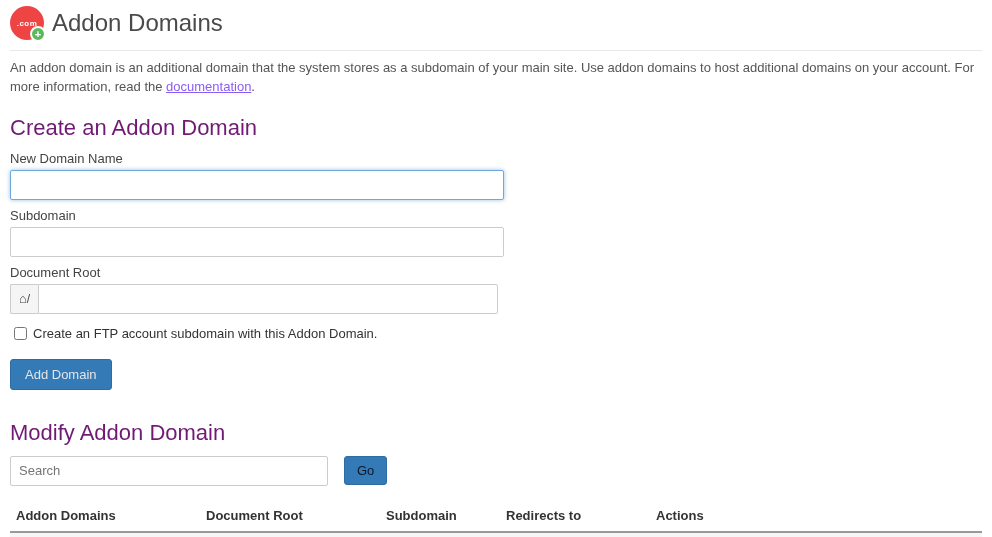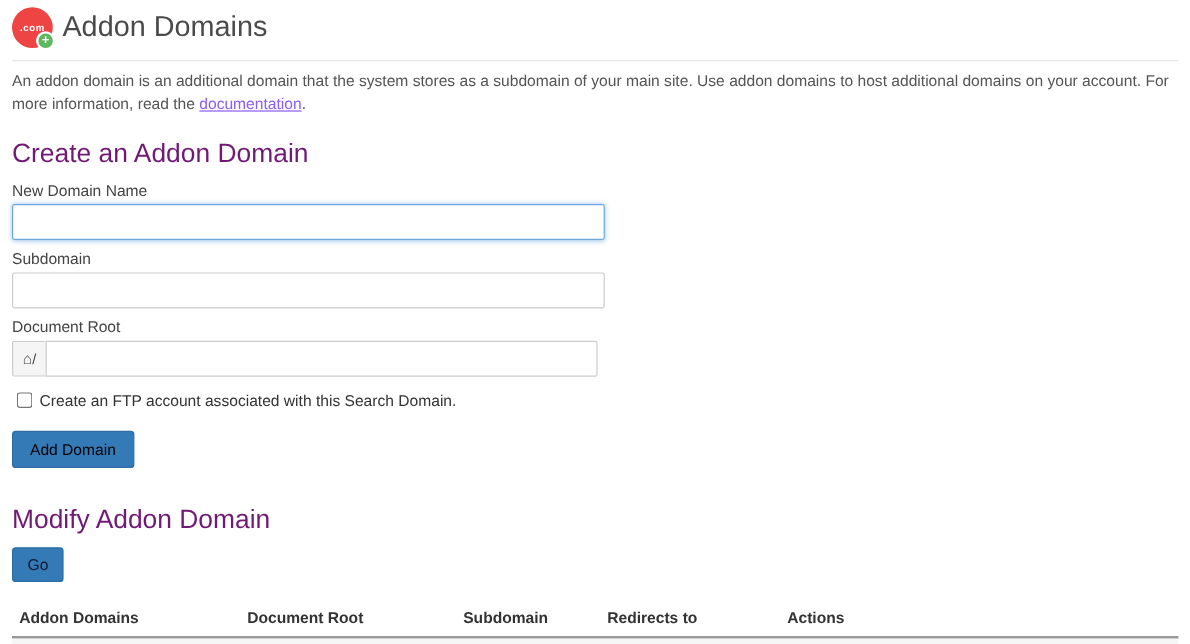--- a/index.html
+++ b/index.html
@@ -73,21 +73,21 @@
     font-size:12px; color:#444;
     border-radius: 2px 0 0 2px;
   }
   .docroot-input {
     width: 460px; height:30px; padding:4px 8px;
     border:1px solid #ccc; border-radius:0 2px 2px 0;
   }
   .checkbox-row { display:flex; align-items:center; margin-top:10px; }
   .checkbox-row input { margin-right:6px; }
   .btn-primary {
-    background:#337ab7; color:#000000; border:1px solid #2e6da4;
+    background:#337ab7; color:#e5e5e5; border:1px solid #2e6da4;
     padding:7px 14px; font-size:13px; border-radius:3px; cursor:pointer;
     margin-top:16px;
   }
   .search-row { display:flex; align-items:center; margin:8px 0 14px 0; }
   .search-input {
     width: 318px; height: 30px;
     padding: 4px 8px; border:1px solid #ccc; border-radius:2px;
     font-size:13px; margin-right:16px;
   }
   .btn-go {
@@ -141,29 +141,30 @@
 <div class="docroot-row">
   <div class="docroot-prefix">
     <span class="home-icon">⌂</span>
     <span>/</span>
   </div>
   <input type="text" class="docroot-input" value="" style="">
 </div>
 
 <div class="checkbox-row">
   <input type="checkbox" style="">
-  <span>Create an FTP account associated with this Search Domain.</span>
+  <span>Create an FTP account subdomain with this Addon Domain.</span>
 </div>
 
 <button class="btn-primary">Add Domain</button>
 
 
 <h2 class="section-title" style="margin-top:30px;">Modify Addon Domain</h2>
 
 <div class="search-row">
+  <input type="text" class="search-input" placeholder="Search" style="">
   <button class="btn-go">Go</button>
 </div>
 
 <table class="domains">
   <thead>
     <tr>
       <th style="width:190px">Addon Domains</th>
       <th style="width:180px">Document Root</th>
       <th style="width:120px">Subdomain</th>
       <th style="width:150px">Redirects to</th>

